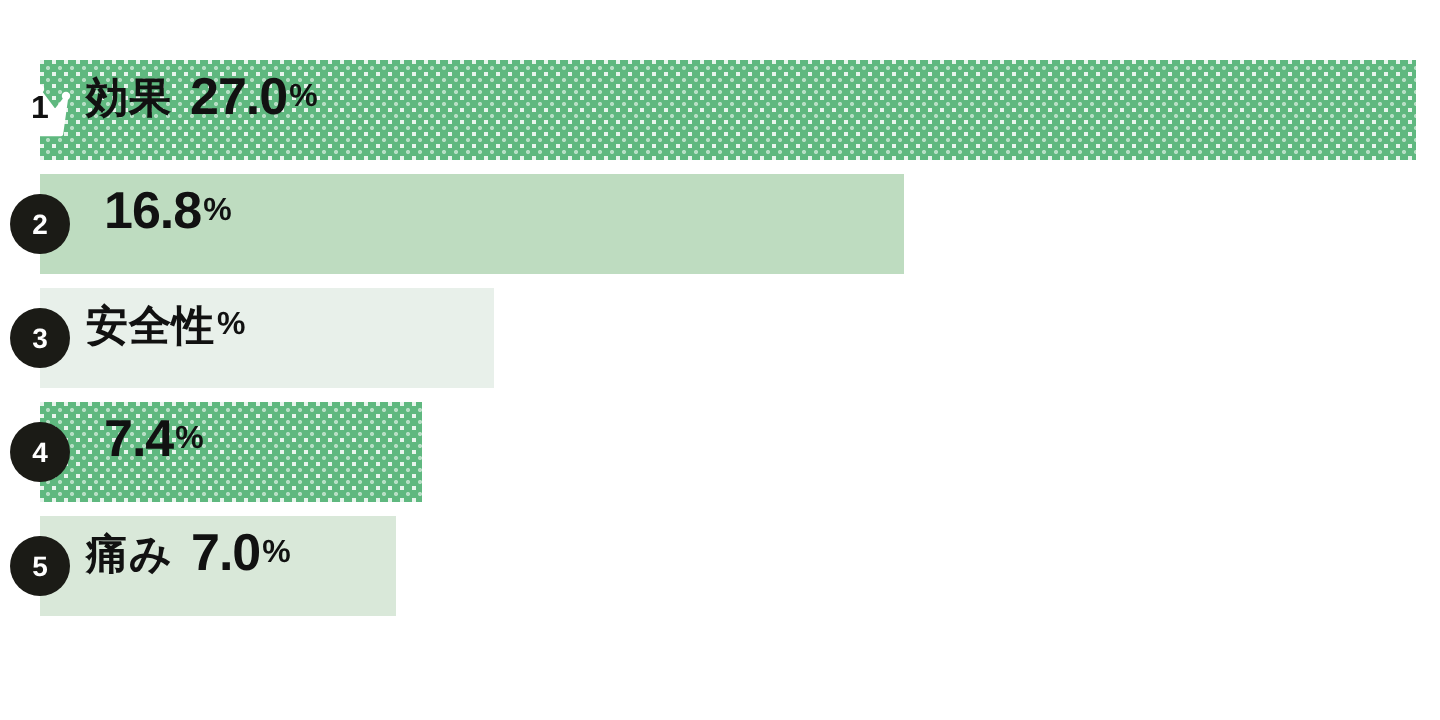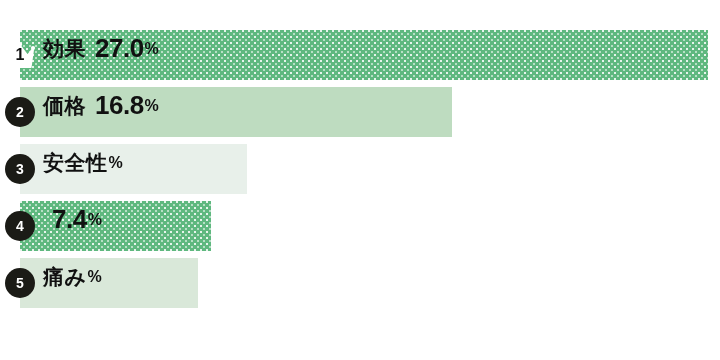--- a/index.html
+++ b/index.html
@@ -130,21 +130,20 @@
         <span class="lbl-val">27.0</span>
         <span class="lbl-pct">%</span>
       </div>
     </div>
     <div class="bar-row" style="top: 87px; width: 720px;">
       <div class="bar fill-mid" style="width: 432px;"></div>
       <div class="badge">
         <div class="badge-circle">2</div>
       </div>
       <div class="bar-label">
-        <span class="lbl-name">価格</span>
         <span class="lbl-val">16.8</span>
         <span class="lbl-pct">%</span>
       </div>
     </div>
     <div class="bar-row" style="top: 144px; width: 720px;">
       <div class="bar fill-pale" style="width: 227px;"></div>
       <div class="badge">
         <div class="badge-circle">3</div>
       </div>
       <div class="bar-label">
@@ -162,16 +161,17 @@
         <span class="lbl-pct">%</span>
       </div>
     </div>
     <div class="bar-row" style="top: 258px; width: 720px;">
       <div class="bar fill-light" style="width: 178px;"></div>
       <div class="badge">
         <div class="badge-circle">5</div>
       </div>
       <div class="bar-label">
         <span class="lbl-name">痛み</span>
+        <span class="lbl-val">7.0</span>
         <span class="lbl-pct">%</span>
       </div>
     </div>
   </div>
 
 </body></html>

